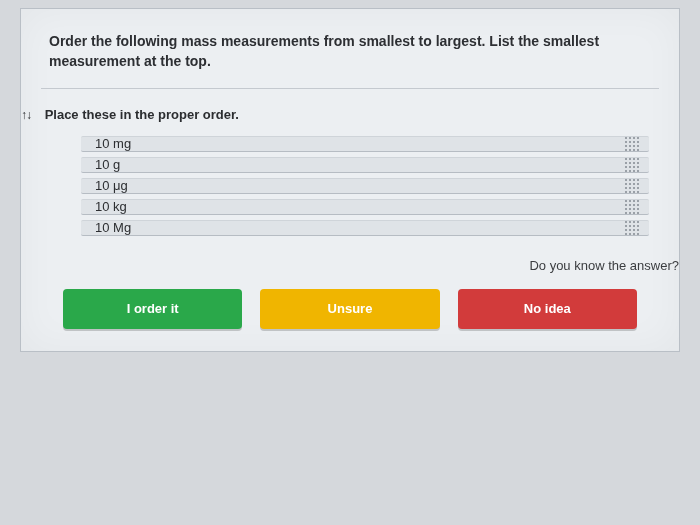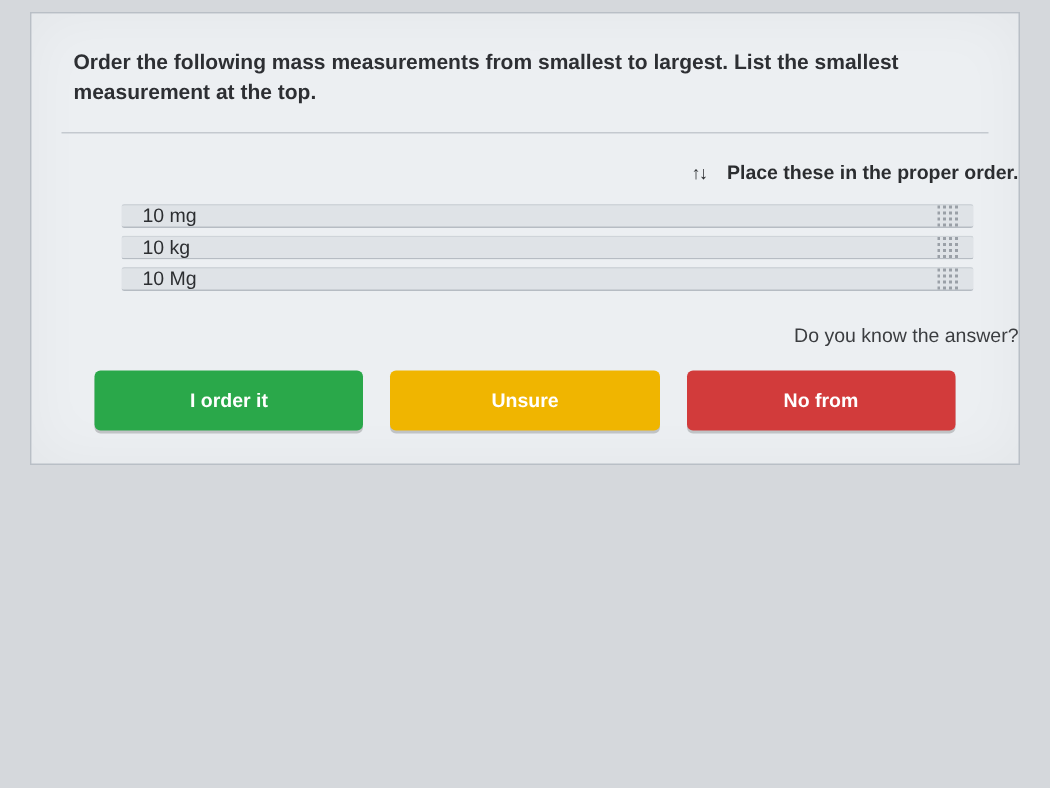--- a/index.html
+++ b/index.html
@@ -28,21 +28,21 @@
     font-size: 14px;
     font-weight: 600;
     line-height: 1.45;
   }
   .divider {
     border: none;
     border-top: 1px solid #c4c9cf;
     margin: 0 20px 18px 20px;
   }
   .instruction {
-    text-align: right;
+    text-align: left;
     font-size: 13px;
     font-weight: 600;
     color: #2b2d30;
     margin-bottom: 14px;
   }
   .arrows {
     font-size: 12px;
     letter-spacing: -1px;
     margin-right: 10px;
     font-weight: 700;
@@ -128,21 +128,39 @@
     <div class="row">
       <span class="row-label">10 mg</span>
       <span class="grip">
           <span></span>
           <span></span>
           <span></span>
           <span></span>
         </span>
     </div>
 
+    <div class="row">
+      <span class="row-label">10 g</span>
+      <span class="grip">
+          <span></span>
+          <span></span>
+          <span></span>
+          <span></span>
+        </span>
+    </div>
 
+    <div class="row">
+      <span class="row-label">10 μg</span>
+      <span class="grip">
+          <span></span>
+          <span></span>
+          <span></span>
+          <span></span>
+        </span>
+    </div>
 
     <div class="row">
       <span class="row-label">10 kg</span>
       <span class="grip">
           <span></span>
           <span></span>
           <span></span>
           <span></span>
         </span>
     </div>
@@ -157,16 +175,16 @@
         </span>
     </div>
 
   </div>
 
   <div class="confirm">Do you know the answer?</div>
 
   <div class="buttons">
     <button class="btn green">I order it</button>
     <button class="btn yellow">Unsure</button>
-    <button class="btn red">No from</button>
+    <button class="btn red">No idea</button>
   </div>
 
 </div>
 
 </body></html>

